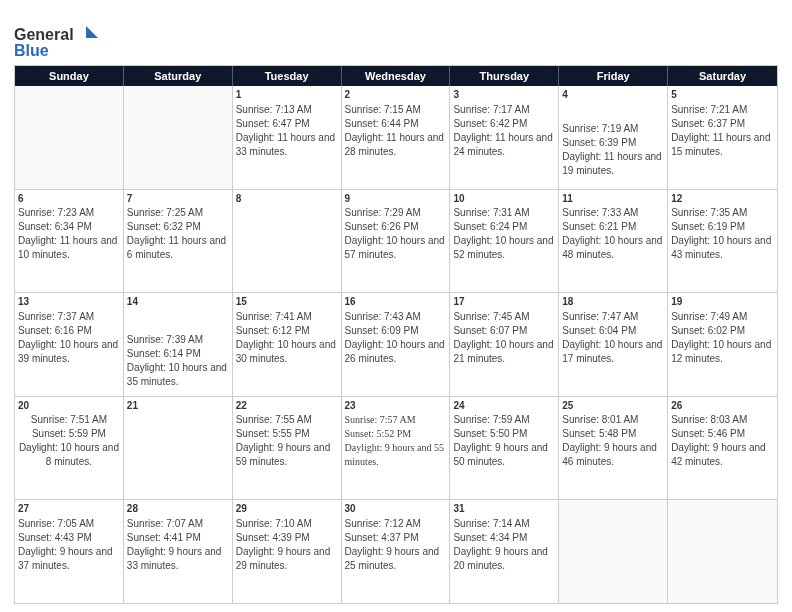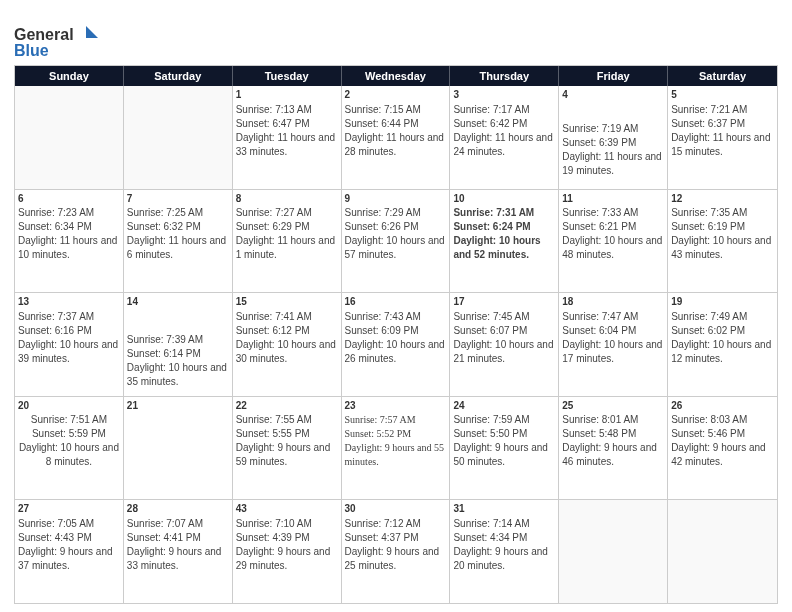--- a/index.html
+++ b/index.html
@@ -174,33 +174,30 @@
 Daylight: 11 hours and 10 minutes.</div>
           </div>
           <div class="day-cell">
             <span class="day-number">7</span>
             <div class="day-info" style="white-space: pre-line;">Sunrise: 7:25 AM
 Sunset: 6:32 PM
 Daylight: 11 hours and 6 minutes.</div>
           </div>
           <div class="day-cell">
             <span class="day-number">8</span>
-            <div class="day-info" style="white-space: pre-line;">Sunrise: 7:27 AM
-Sunset: 6:29 PM
-Daylight: 11 hours and 1 minute.</div>
           </div>
           <div class="day-cell">
             <span class="day-number">9</span>
             <div class="day-info" style="white-space: pre-line;">Sunrise: 7:29 AM
 Sunset: 6:26 PM
 Daylight: 10 hours and 57 minutes.</div>
           </div>
           <div class="day-cell">
             <span class="day-number">10</span>
-            <div class="day-info" style="white-space: pre-line; font-weight: bold;">Sunrise: 7:31 AM
+            <div class="day-info" style="white-space: pre-line;">Sunrise: 7:31 AM
 Sunset: 6:24 PM
 Daylight: 10 hours and 52 minutes.</div>
           </div>
           <div class="day-cell">
             <span class="day-number">11</span>
             <div class="day-info" style="white-space: pre-line;">Sunrise: 7:33 AM
 Sunset: 6:21 PM
 Daylight: 10 hours and 48 minutes.</div>
           </div>
           <div class="day-cell">
@@ -302,21 +299,21 @@
 Sunset: 4:43 PM
 Daylight: 9 hours and 37 minutes.</div>
           </div>
           <div class="day-cell">
             <span class="day-number">28</span>
             <div class="day-info" style="white-space: pre-line;">Sunrise: 7:07 AM
 Sunset: 4:41 PM
 Daylight: 9 hours and 33 minutes.</div>
           </div>
           <div class="day-cell">
-            <span class="day-number">43</span>
+            <span class="day-number">29</span>
             <div class="day-info" style="white-space: pre-line;">Sunrise: 7:10 AM
 Sunset: 4:39 PM
 Daylight: 9 hours and 29 minutes.</div>
           </div>
           <div class="day-cell">
             <span class="day-number">30</span>
             <div class="day-info" style="white-space: pre-line;">Sunrise: 7:12 AM
 Sunset: 4:37 PM
 Daylight: 9 hours and 25 minutes.</div>
           </div>

